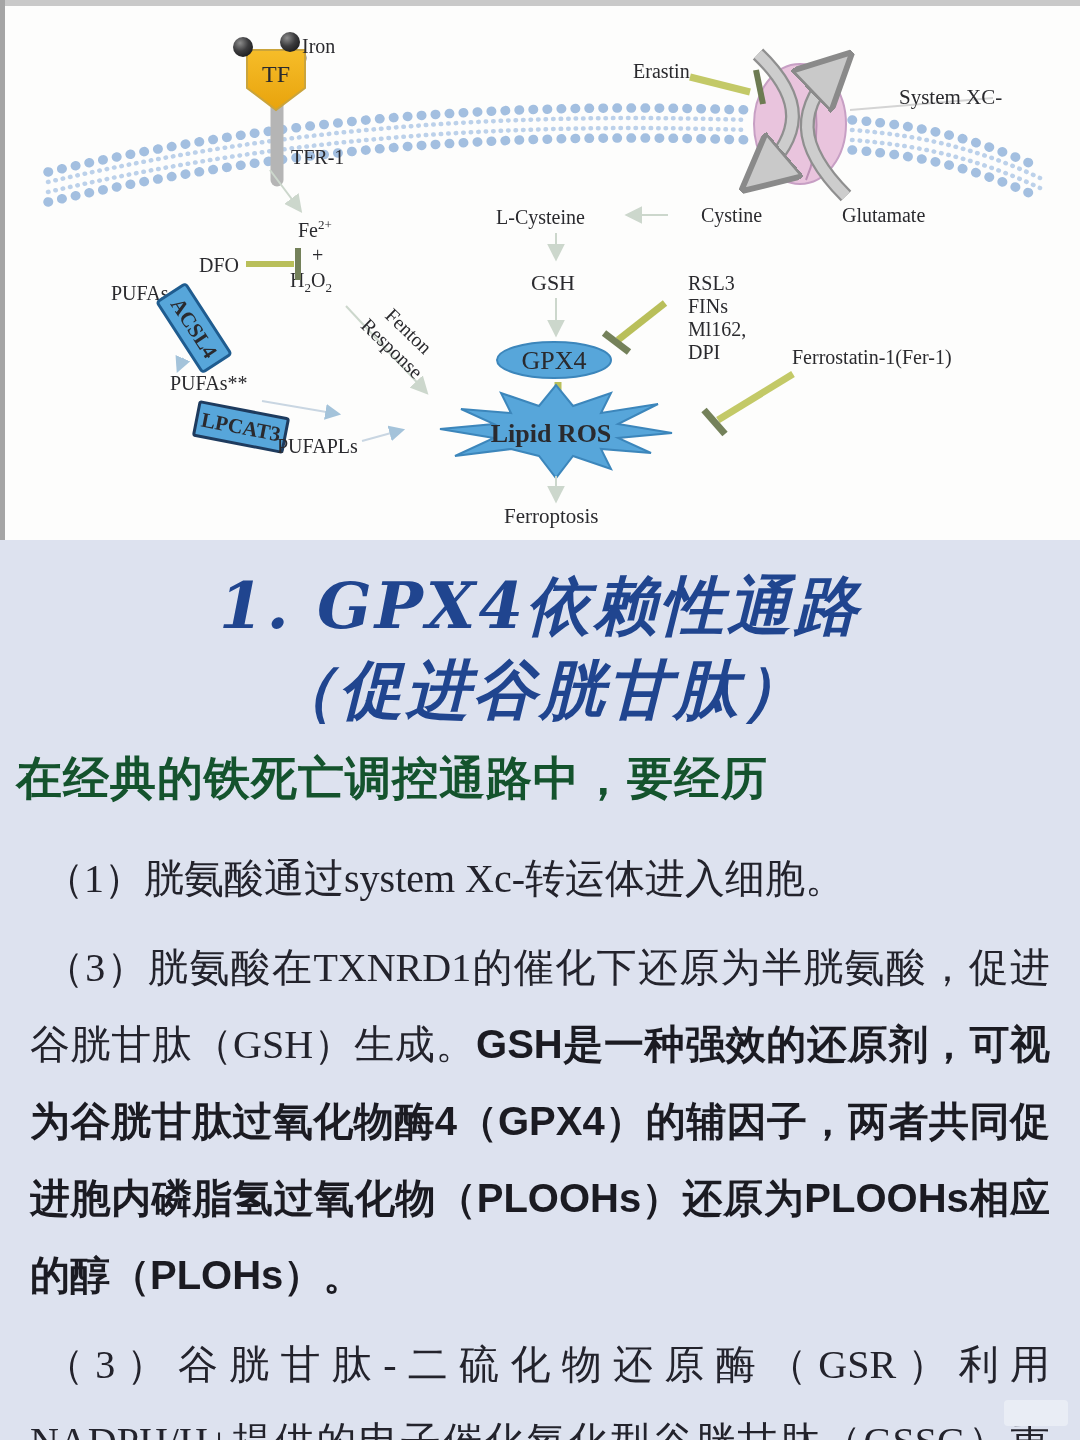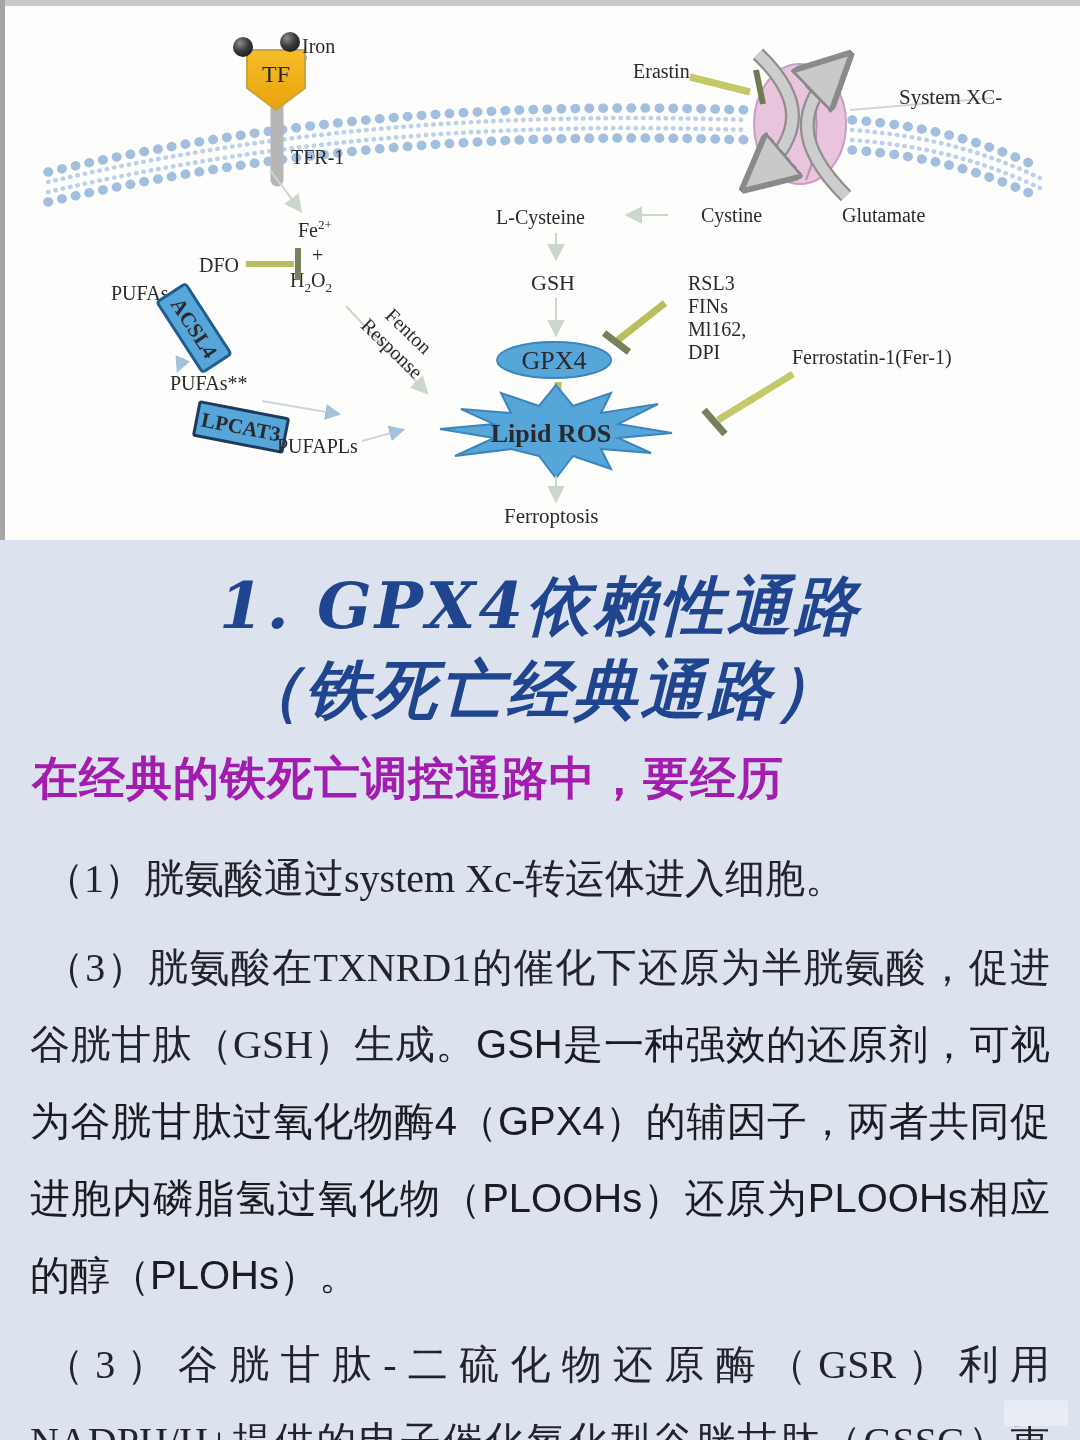--- a/index.html
+++ b/index.html
@@ -5,26 +5,26 @@
   html,body{margin:0;padding:0;background:#ffffff;}
   .page{position:relative;width:1080px;height:1440px;overflow:hidden;
         font-family:"Liberation Serif",serif;}
   .diagram{position:absolute;left:0;top:0;width:1080px;height:540px;background:#fdfdfc;}
   .diagram svg{position:absolute;left:0;top:0;}
   .article{position:absolute;left:0;top:540px;width:1080px;height:900px;background:#dde2ef;}
   .title{ text-align:center;color:#20458f;
           font:italic 700 64px "DejaVu Serif",serif;
           line-height:84px;letter-spacing:3px;}
   .title.first{margin-top:24px;}
-  .intro{ margin:16px 14px 0 32px;color:#a21caf;
+  .intro{ margin:16px 14px 0 16px;color:#14532d;
           font:700 46px "Liberation Serif",serif;letter-spacing:1px;}
   .bodytext{margin:30px 18px 0 18px;color:#23232c;
           font:400 40px "Liberation Serif",serif;line-height:77px;text-align:justify;}
   .bodytext p{margin:12px;text-indent:14px;}
-  .bodytext .hl{font-family:"Liberation Sans",sans-serif;font-weight:400;color:#1b1b22;}
+  .bodytext .hl{font-family:"Liberation Sans",sans-serif;font-weight:700;color:#1b1b22;}
   .watermark{position:absolute;right:12px;bottom:14px;width:64px;height:26px;
           background:#e9edf5;border-radius:4px;}
   
   text{font-family:"Liberation Serif",serif;fill:#2a2a2e;}
 </style>
 </head>
 <body>
 
 <div class="page">
 
@@ -164,21 +164,21 @@
         <line x1="704" y1="410" x2="725" y2="434" stroke="#74815a" stroke-width="7"></line>
       </g>
 
       <line x1="556" y1="476" x2="556" y2="500" stroke="#ccd7cc" stroke-width="2" marker-end="url(#mLight)"></line>
       <text x="504" y="523" font-size="21">Ferroptosis</text>
     </svg>
   </div>
 
   <div class="article">
     <div class="title first">1. GPX4依赖性通路</div>
-    <div class="title">（铁死亡经典通路）</div>
+    <div class="title">（促进谷胱甘肽）</div>
     <div class="intro">在经典的铁死亡调控通路中，要经历</div>
     <div class="bodytext">
       <p><span>（1）胱氨酸通过system Xc-转运体进入细胞。</span></p>
       <p><span>（3）胱氨酸在TXNRD1的催化下还原为半胱氨酸，促进谷胱甘肽（GSH）生成。</span><strong class="hl">GSH是一种强效的还原剂，可视为谷胱甘肽过氧化物酶4（GPX4）的辅因子，两者共同促进胞内磷脂氢过氧化物（PLOOHs）还原为PLOOHs相应的醇（PLOHs）。</strong></p>
       <p><span>（3）谷胱甘肽-二硫化物还原酶（GSR）利用NADPH/H+提供的电子催化氧化型谷胱甘肽（GSSG）重新生成GSH，完成一个分解磷脂氢过氧化物的循环。</span></p>
     </div>
     <div class="watermark"></div>
   </div>
 
 </div>

